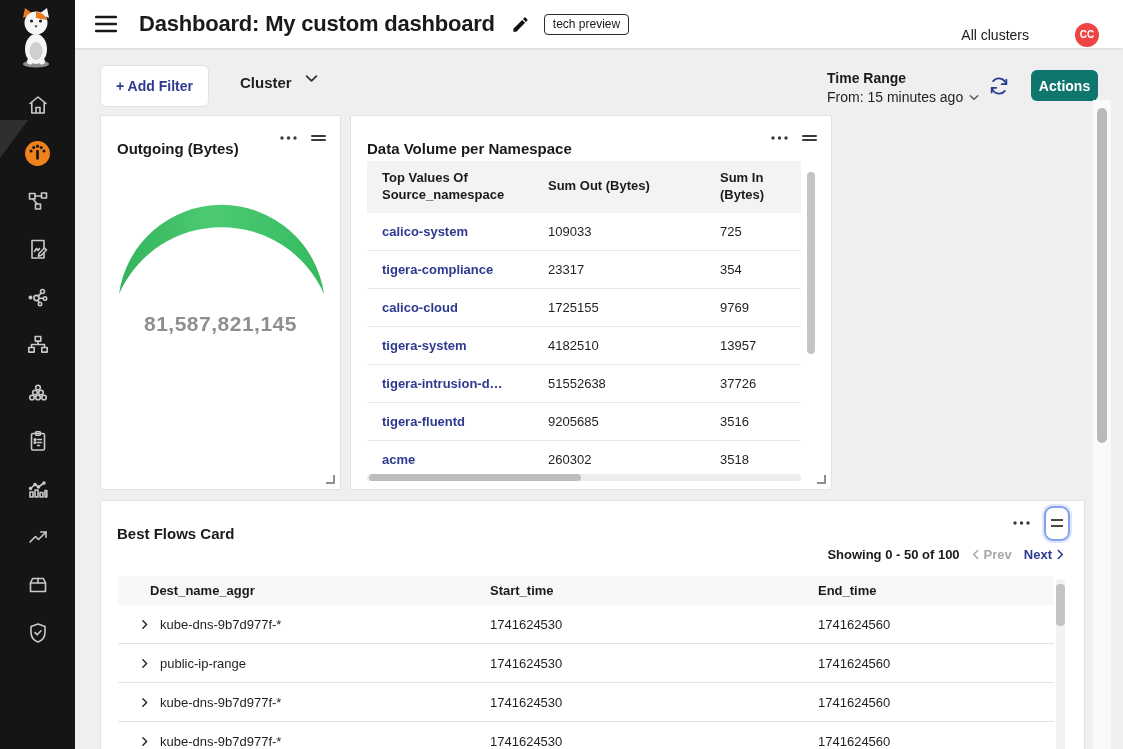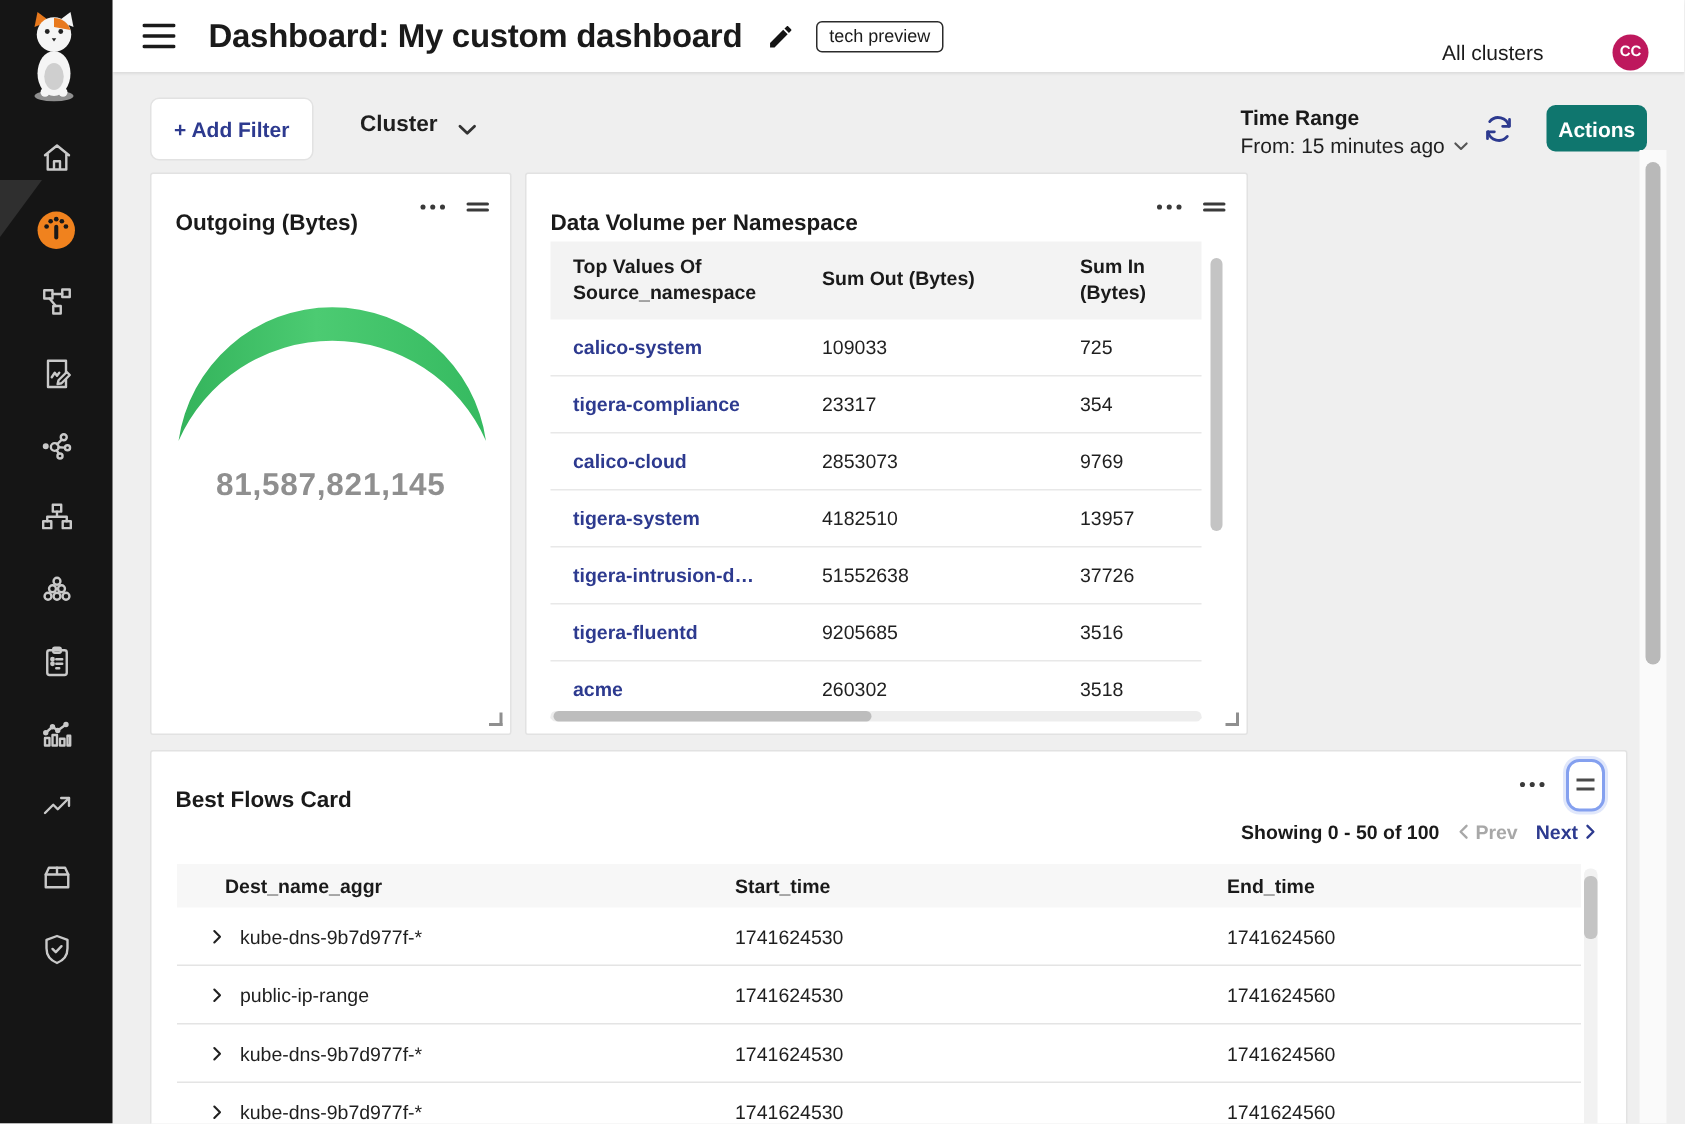--- a/index.html
+++ b/index.html
@@ -18,27 +18,27 @@
   
   .topbar{position:absolute;left:75px;top:0;width:1048px;height:48px;background:#ffffff;
     display:flex;align-items:center;box-shadow:0 1px 2px rgba(0,0,0,.10);z-index:5;}
   .hamburger{margin-left:20px;display:flex;cursor:pointer;}
   .page-title{margin-left:22px;font-size:22px;font-weight:800;letter-spacing:-.2px;white-space:nowrap;}
   .edit-pencil{margin-left:16px;display:flex;cursor:pointer;}
   .badge{margin-left:14px;border:1px solid #2b2b2b;border-radius:4px;padding:2px 8px 3px;
     font-size:12px;color:#1a1a1a;white-space:nowrap;}
   .topbar-right{margin-left:auto;display:flex;align-items:center;gap:46px;padding-right:24px;margin-top:21px;}
   .all-clusters{font-size:14px;font-weight:500;cursor:pointer;}
-  .avatar{width:24px;height:24px;border-radius:50%;background:#be185d;color:#fff;font-size:10px;
+  .avatar{width:24px;height:24px;border-radius:50%;background:#ef4444;color:#fff;font-size:10px;
     font-weight:700;display:flex;align-items:center;justify-content:center;cursor:pointer;}
   
   .add-filter{position:absolute;left:100px;top:65px;width:109px;height:42px;background:#fff;
     border:1px solid #e2e2e2;border-radius:6px;color:#2d3a8f;font-size:14px;font-weight:600;
     font-family:inherit;cursor:pointer;}
-  .cluster-dd{position:absolute;left:240px;top:74px;display:flex;align-items:flex-end;gap:13px;
+  .cluster-dd{position:absolute;left:240px;top:74px;display:flex;align-items:flex-start;gap:13px;
     font-size:15px;font-weight:600;color:#1f1f1f;cursor:pointer;}
   .time-range{position:absolute;left:827px;top:70px;}
   .tr-label{font-size:14px;font-weight:700;}
   .tr-value{font-size:14px;color:#1f1f1f;display:flex;align-items:center;gap:6px;margin-top:3px;cursor:pointer;}
   .refresh-btn{position:absolute;left:988px;top:75px;width:22px;height:22px;background:none;border:none;
     padding:0;cursor:pointer;}
   .actions-btn{position:absolute;left:1031px;top:70px;width:67px;height:31px;background:#0f766e;color:#fff;
     border:none;border-radius:6px;font-size:14px;font-weight:600;font-family:inherit;cursor:pointer;}
   
   .card{position:absolute;background:#fff;border:1px solid #e2e2e2;border-radius:2px;}
@@ -324,21 +324,21 @@
           <td>109033</td>
           <td>725</td>
         </tr>
         <tr>
           <td><a class="dv-link" href="#">tigera-compliance</a></td>
           <td>23317</td>
           <td>354</td>
         </tr>
         <tr>
           <td><a class="dv-link" href="#">calico-cloud</a></td>
-          <td>2853073</td>
+          <td>1725155</td>
           <td>9769</td>
         </tr>
         <tr>
           <td><a class="dv-link" href="#">tigera-system</a></td>
           <td>4182510</td>
           <td>13957</td>
         </tr>
         <tr>
           <td><a class="dv-link" href="#">tigera-intrusion-d…</a></td>
           <td>51552638</td>

